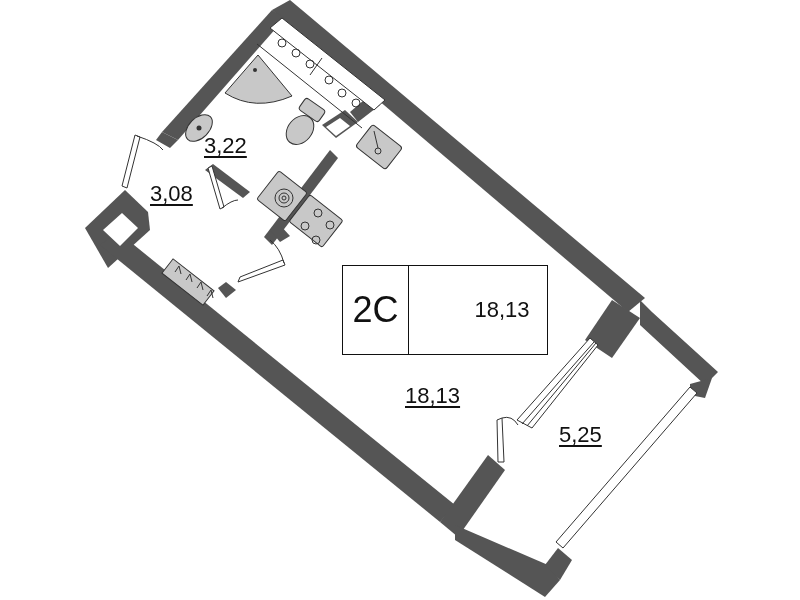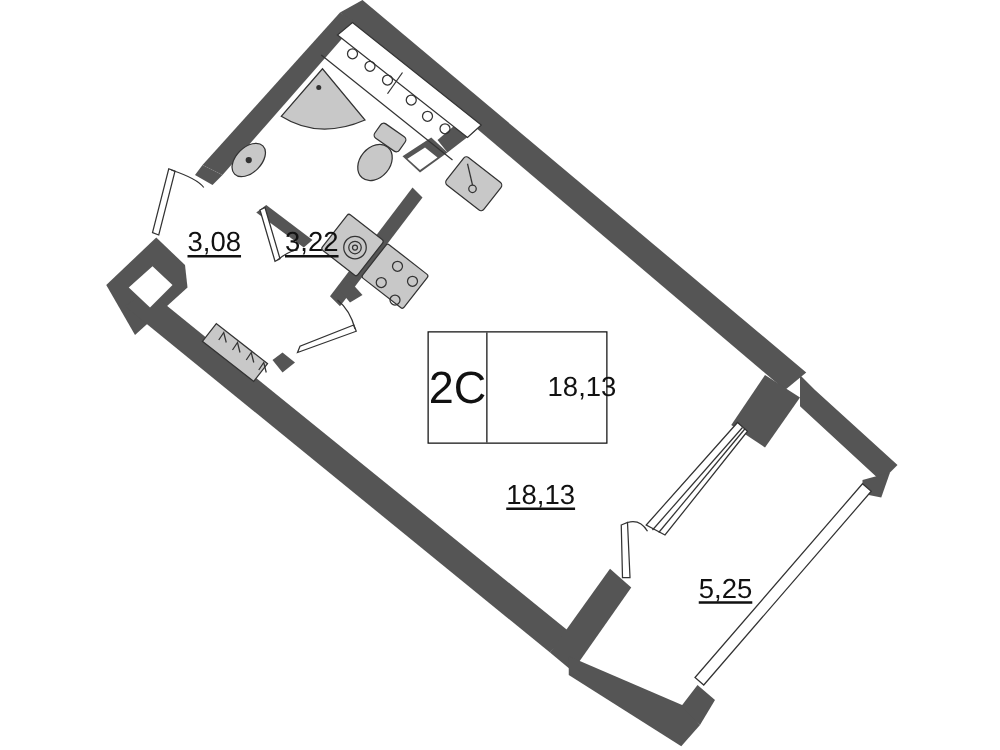--- a/index.html
+++ b/index.html
@@ -3,21 +3,21 @@
 <meta charset="utf-8">
 <style>
   html, body { margin: 0; padding: 0; background: #ffffff; }
   body { width: 800px; height: 600px; position: relative; overflow: hidden; font-family: "Liberation Sans", sans-serif; }
   svg { position: absolute; left: 0; top: 0; }
   .wall { fill: #555555; }
   .fix { fill: #c8c8c8; stroke: #333; stroke-width: 1; }
   .win { fill: #fff; stroke: #333; stroke-width: 1; }
   .thin { fill: none; stroke: #333; stroke-width: 1; }
   .area-text { position: absolute; font-size: 22px; color: #111; text-decoration: underline; text-decoration-thickness: 1.5px; text-underline-offset: 3px; line-height: 1; }
-  .tbl { position: absolute; left: 342px; top: 265px; width: 144px; height: 90px; border: 1.3px solid #111; box-sizing: border-box; display: flex; background: transparent; gap: 48px; }
+  .tbl { position: absolute; left: 342px; top: 265px; width: 206px; height: 90px; border: 1.3px solid #111; box-sizing: border-box; display: flex; background: transparent; gap: 48px; }
   .tbl .code { width: 65px; border-right: 1.3px solid #111; display: flex; align-items: center; justify-content: center; font-size: 36px; color: #111; }
   .tbl .vals { flex: 1; display: flex; flex-direction: column; }
   .tbl .v { flex: 1; display: flex; align-items: center; justify-content: center; font-size: 22px; color: #111; border-bottom: 1.3px solid #111; }
   .tbl .v:last-child { border-bottom: none; }
 </style>
 </head>
 <body>
 
 <svg width="800" height="600" viewBox="0 0 800 600">
 
@@ -125,23 +125,23 @@
     <line class="thin" x1="522" y1="424" x2="594" y2="342"></line>
     <line class="thin" x1="527" y1="426" x2="596" y2="343"></line>
 
     <polygon class="win" points="497,420 502,418 504,462 498,462"></polygon>
     <path class="thin" d="M502,418 Q512,415 518,425"></path>
 
     <polygon class="win" points="690,387 697,393 563,548 556,542"></polygon>
   </g>
 </svg>
 
-<div class="area-text" style="left:228px; top:135px;margin-top:48px;">3,22</div>
+<div class="area-text" style="left:204px; top:135px;">3,22</div>
 <div class="area-text" style="left:150px; top:183px;">3,08</div>
 <div class="area-text" style="left:405px; top:385px;">18,13</div>
-<div class="area-text" style="left:559px; top:460px;">5,25</div>
+<div class="area-text" style="left:559px; top:424px;">5,25</div>
 
 <div class="tbl">
   <div class="code">2С</div>
   <div class="vals">
     <div class="v">18,13</div>
   </div>
 </div>
 
 </body></html>

